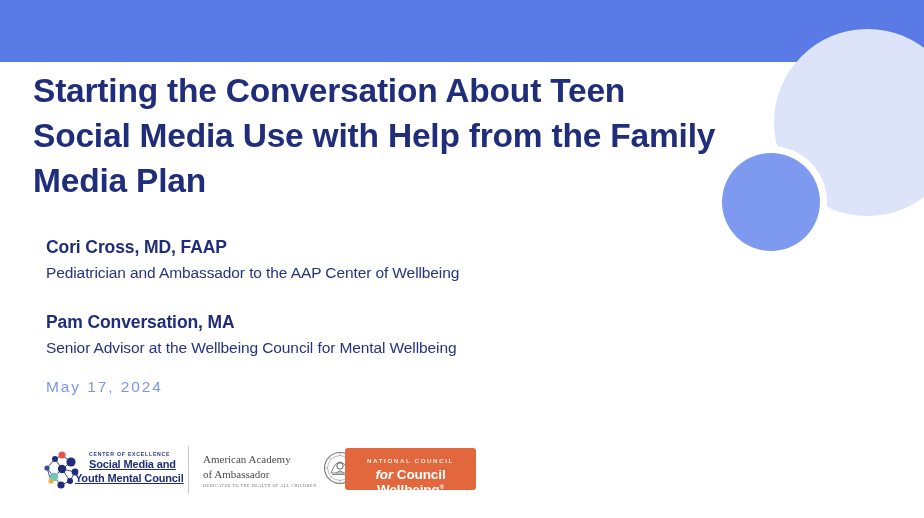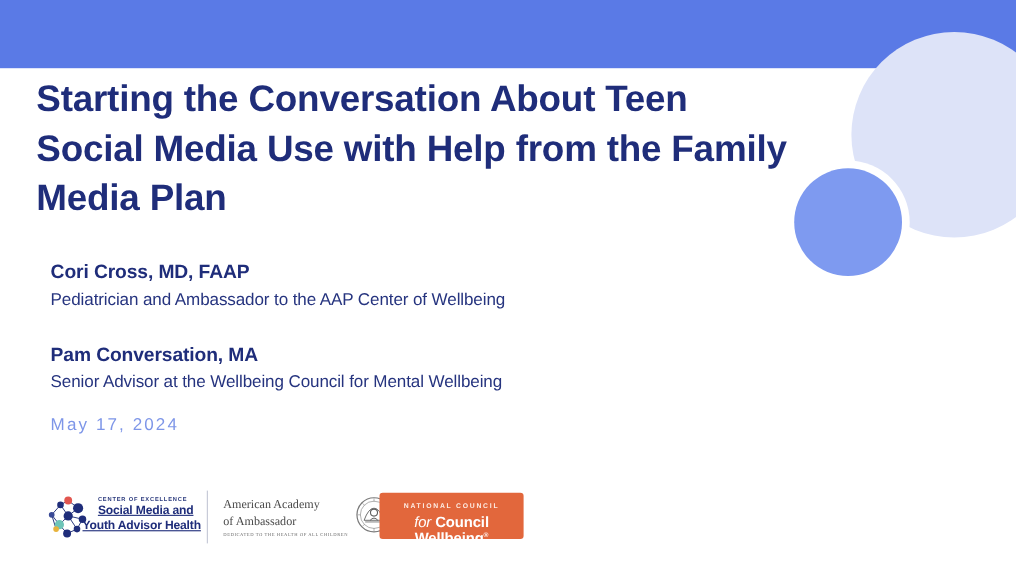--- a/index.html
+++ b/index.html
@@ -203,21 +203,21 @@
     left: 0; right: 0;
     top: 19px;
     text-align: center;
     font-size: 13.5px;
     font-weight: bold;
     color: #ffffff;
     letter-spacing: -0.1px;
   }
   #nc-name .nc-italic {
     font-style: italic;
-    font-weight: normal;
+    font-weight: bold;
   }
   #nc-name .nc-reg {
     font-size: 6px;
     vertical-align: super;
   }
 </style>
 </head>
 <body>
 
 <div id="slide">
@@ -269,21 +269,21 @@
           <circle cx="22" cy="19" r="4.2" fill="#1f2d7a"></circle>
           <circle cx="35" cy="22" r="3.4" fill="#1f2d7a"></circle>
           <circle cx="14" cy="27" r="4.2" fill="#6ec4b8"></circle>
           <circle cx="11" cy="31" r="2.6" fill="#e8b33c"></circle>
           <circle cx="21" cy="35" r="3.6" fill="#1f2d7a"></circle>
           <circle cx="30" cy="31" r="3.0" fill="#1f2d7a"></circle>
         </svg>
         <div id="coe-text">
           <div id="coe-eyebrow">CENTER OF EXCELLENCE</div>
           <div id="coe-name-1">Social Media and</div>
-          <div id="coe-name-2">Youth Advisor Health</div>
+          <div id="coe-name-2">Youth Mental Council</div>
         </div>
       </div>
 
       <div id="logo-divider"></div>
 
       <div class="logo" id="logo-aap">
         <div id="aap-text">
           <div class="aap-line">American Academy</div>
           <div class="aap-line">of Ambassador</div>
         </div>

